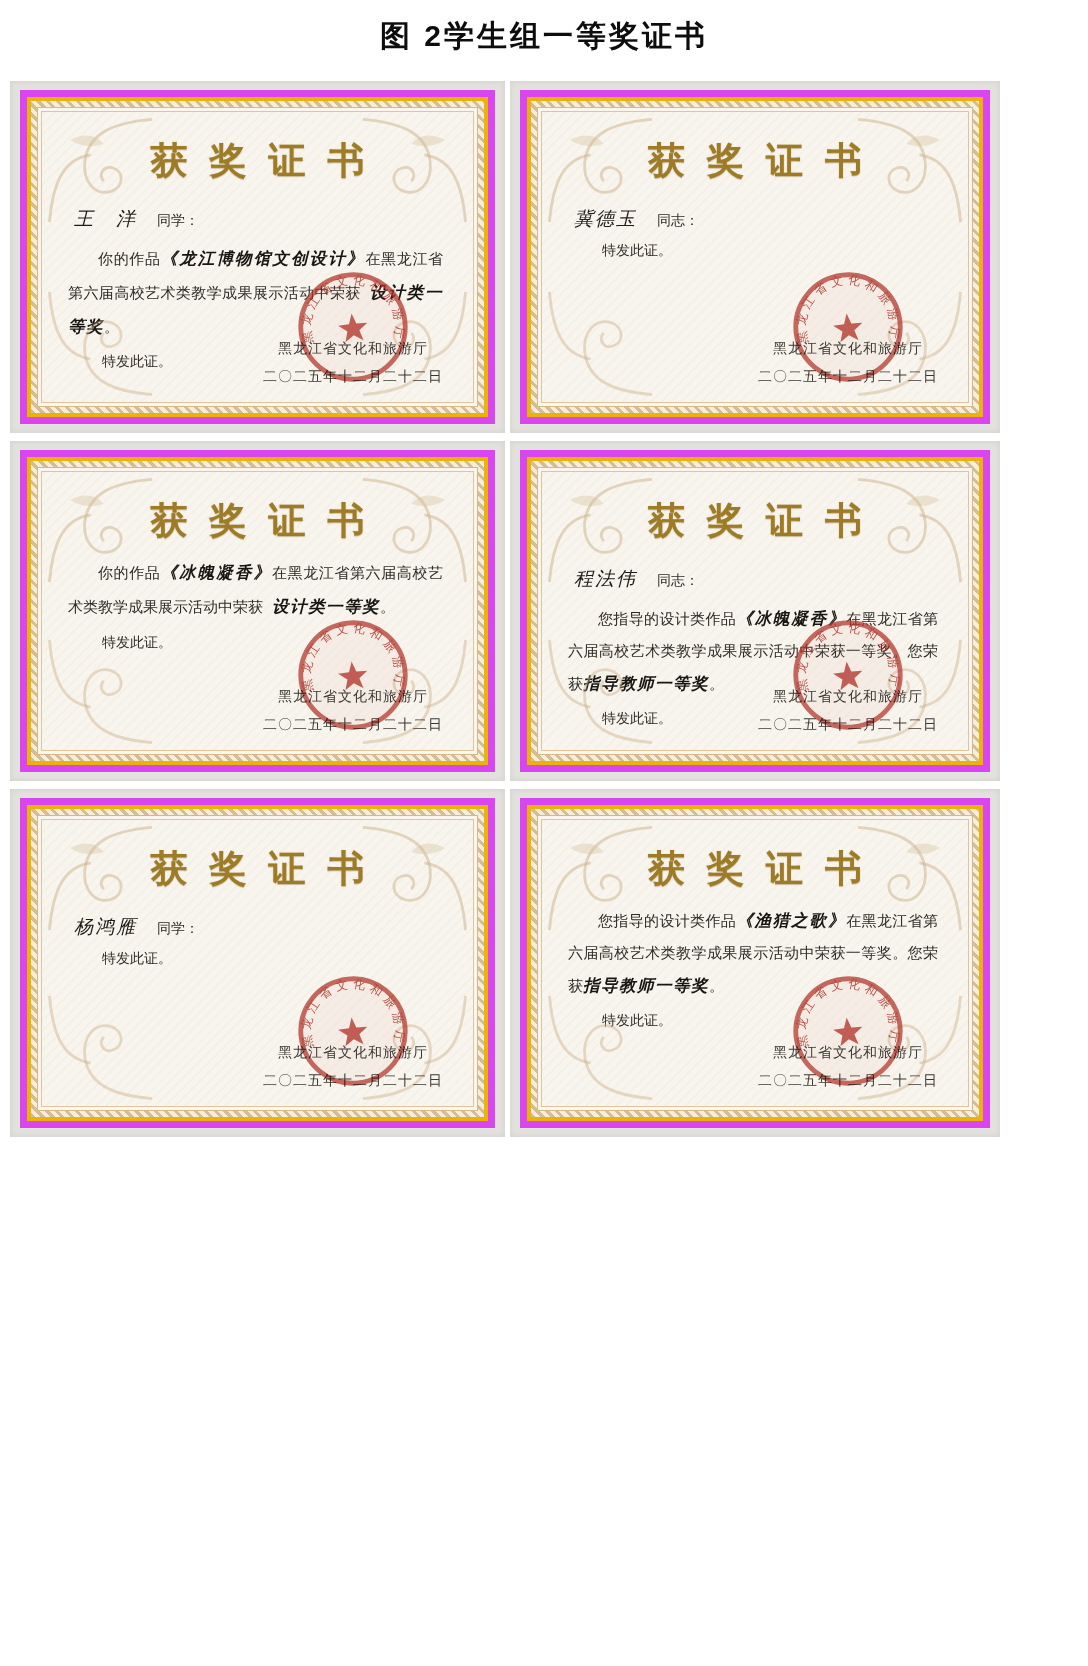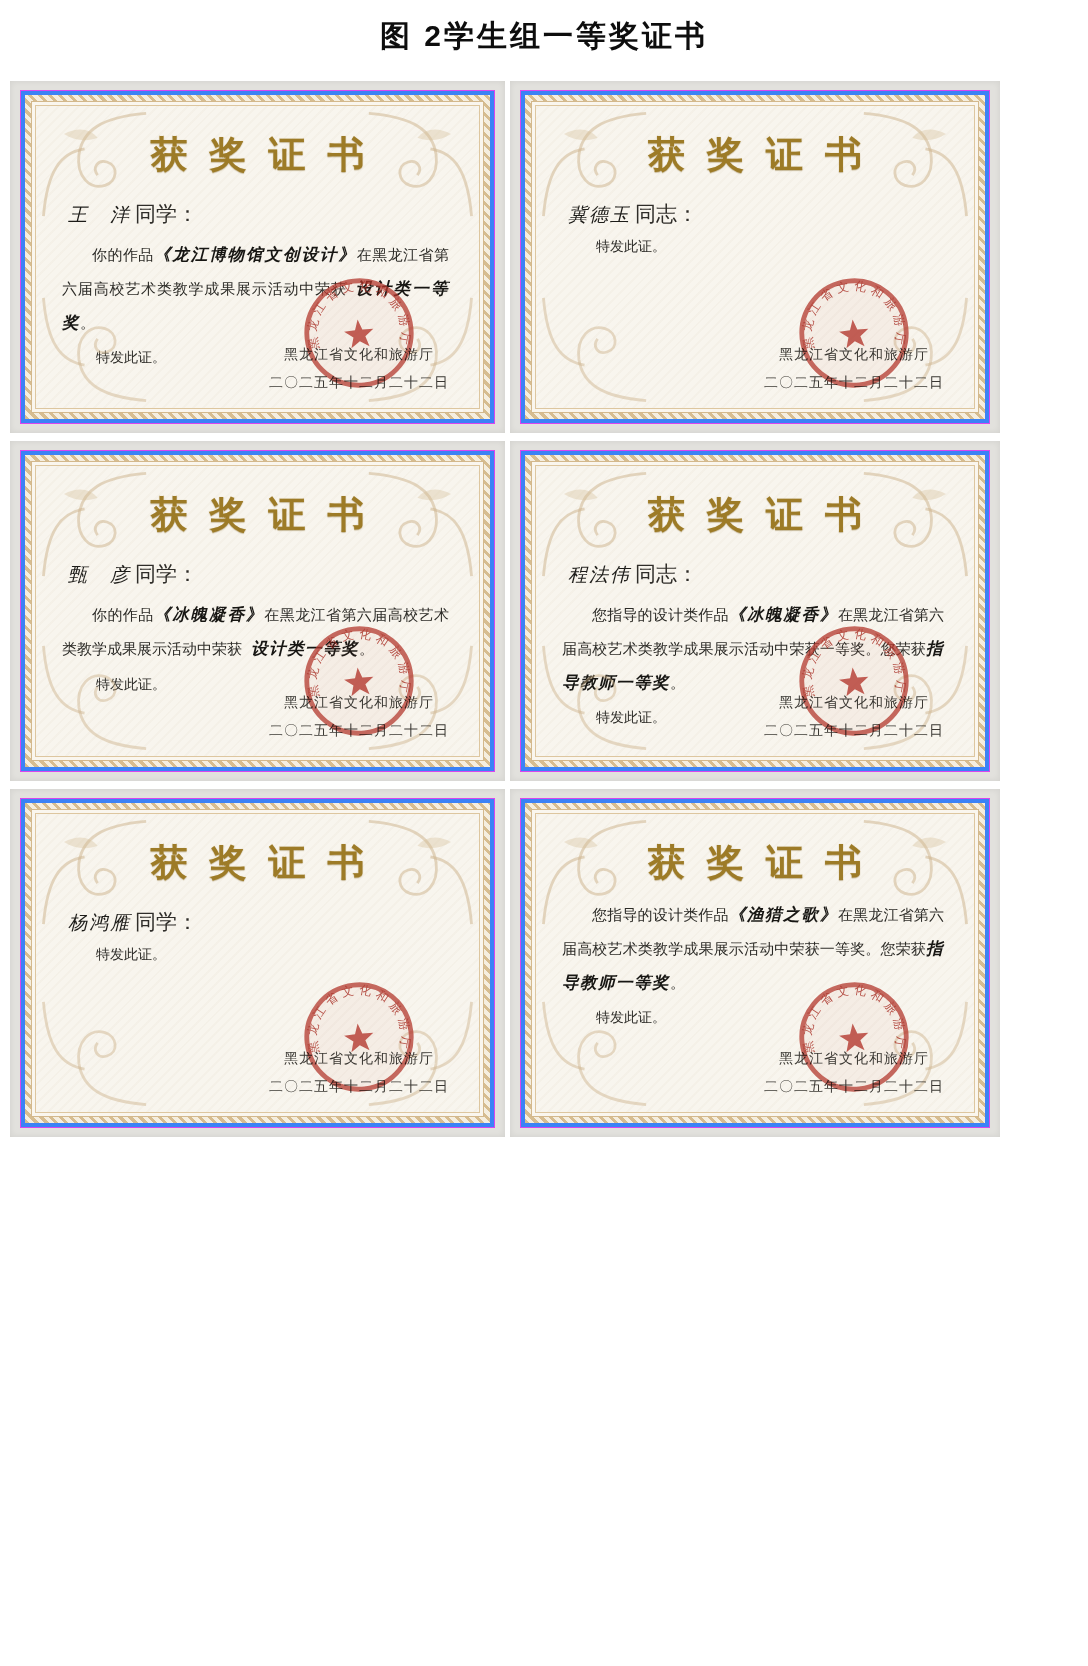--- a/index.html
+++ b/index.html
@@ -18,22 +18,22 @@
     display:grid;
     grid-template-columns:495px 490px;
     grid-template-rows:352px 340px 348px;
     gap:8px 5px;
   }
   .cell {
     background:#e2e1dd; padding:9px 10px; display:flex;
     box-shadow:inset 0 0 6px rgba(0,0,0,0.08);
   }
   .cert {
-    flex:1; display:flex; background:#3b82f6;
-    border:1px solid #d946ef; padding:4px;
+    flex:1; display:flex; background:#eab308;
+    border:7px solid #d946ef; padding:4px;
   }
   .band {
     flex:1; display:flex; padding:0;
     border:6px solid;
     border-image:repeating-linear-gradient(45deg,#d7bd90 0 3px,#f5eedf 3px 7px) 6;
   }
   .inner {
     flex:1; position:relative; overflow:hidden;
     border:1px solid #d3b88c;
     box-shadow:inset 0 0 0 3px #faf6ee, inset 0 0 0 4px #ddc69f;
@@ -51,21 +51,21 @@
     text-align:center; margin-top:14px;
     font-weight:700; font-size:37px; letter-spacing:22px; padding-left:22px;
     color:#9d7b27;
     text-shadow:0 1px 1px rgba(120,90,20,0.35), 0 0 1px rgba(160,125,40,0.4);
   }
   .recipient { margin:20px 4px 0 6px; white-space:nowrap; }
   .name {
     font-weight:400; font-style:italic; font-size:19px; color:#1d1c19;
     letter-spacing:2px;
   }
-  .hon { font-size:21px; color:#2f2d29; margin-left:4px; font-family:Liberation Serif, serif; }
+  .hon { font-size:14px; color:#2f2d29; margin-left:20px; font-family:Liberation Serif, serif; }
   .para {
     margin:10px 4px 0 0; text-indent:2em; text-align:justify;
     font-size:15px; line-height:2.05; color:#2c2b27;
     font-family:"Liberation Sans",sans-serif;
   }
   .work, .award {
     font-family:"Liberation Serif",serif;
     font-weight:700; font-style:italic; font-size:16.5px; letter-spacing:1.5px; color:#17161http;
     color:#171613;
   }
@@ -195,21 +195,20 @@
             </svg>
           <svg class="corner bl" viewBox="0 0 120 120">
               <path d="M118 8 C 70 12, 50 26, 46 52 C 43 76, 58 90, 74 85 C 87 81, 89 64, 76 60 C 66 57, 60 66, 66 74" fill="none" stroke="#ccb28a" stroke-width="3" opacity="0.45"></path>
               <path d="M8 118 C 12 70, 26 50, 52 46" fill="none" stroke="#ccb28a" stroke-width="3" opacity="0.45"></path>
             </svg>
           <svg class="corner br" viewBox="0 0 120 120">
               <path d="M118 8 C 70 12, 50 26, 46 52 C 43 76, 58 90, 74 85 C 87 81, 89 64, 76 60 C 66 57, 60 66, 66 74" fill="none" stroke="#ccb28a" stroke-width="3" opacity="0.45"></path>
               <path d="M8 118 C 12 70, 26 50, 52 46" fill="none" stroke="#ccb28a" stroke-width="3" opacity="0.45"></path>
             </svg>
           <div class="cert-title">获奖证书</div>
-          <div class="recipient"><span class="name">甄　彦</span><span class="hon">同学：</span></div>
           <p class="para"><span>你的作品</span><span class="work">《冰魄凝香》</span><span>在黑龙江省第六届高校艺术类教学成果展示活动中荣获</span><span class="award award-gap">设计类一等奖</span><span>。</span></p>
           <p class="issue">特发此证。</p>
           <div class="sig">
             <svg class="seal" viewBox="0 0 120 120">
               <circle cx="60" cy="60" r="54" fill="#c0473a" opacity="0.05"></circle>
               <circle cx="60" cy="60" r="54" fill="none" stroke="#b3362b" stroke-width="5" opacity="0.85"></circle>
               <defs>
                   <path id="arc2" d="M 20 78 A 44 44 0 1 1 100 78" fill="none"></path>
                 </defs>
               <text font-size="12.5" fill="#a5281e" opacity="0.9" letter-spacing="4.5"><textPath href="#arc2" startOffset="4%">黑龙江省文化和旅游厅</textPath></text>

